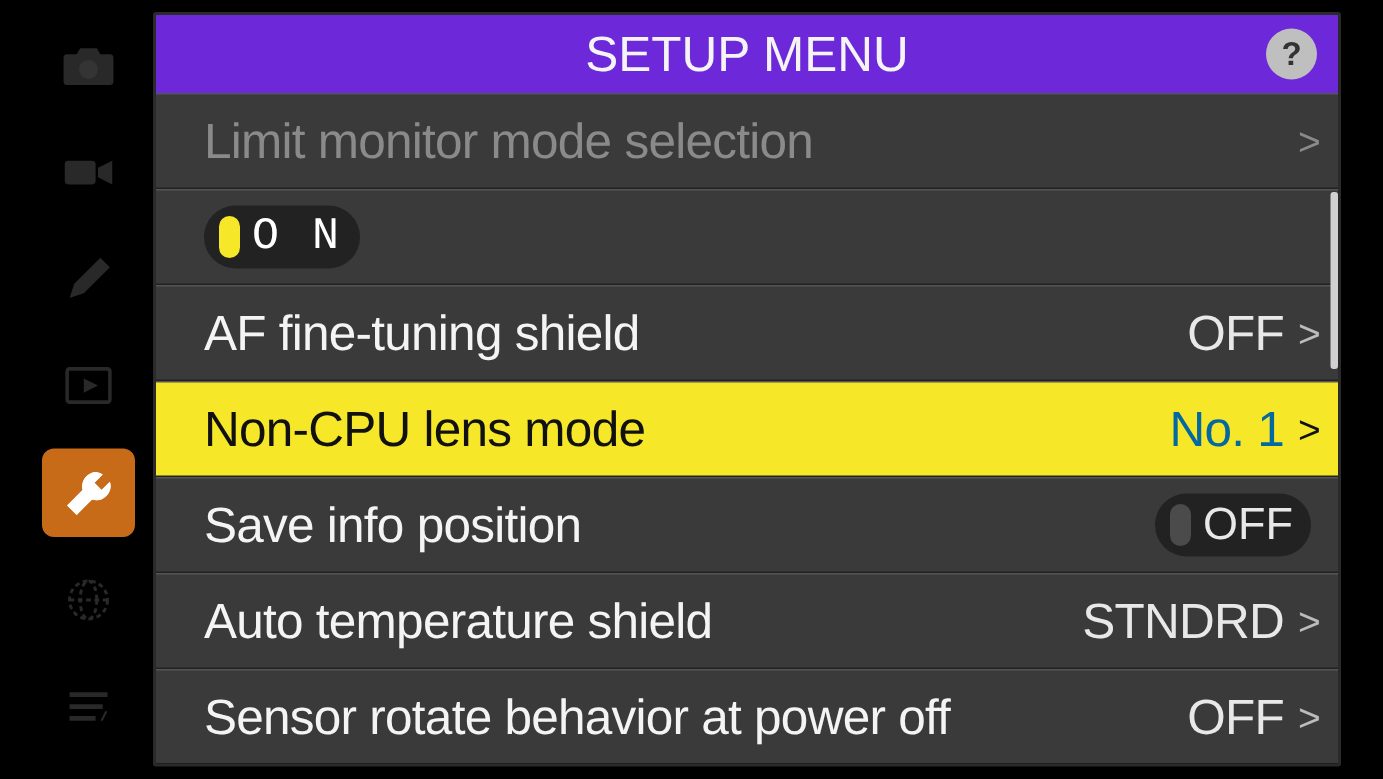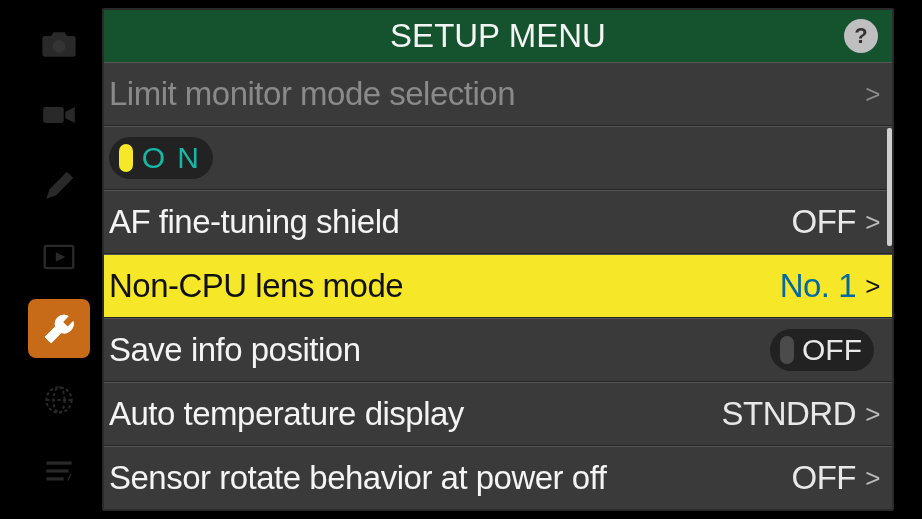--- a/index.html
+++ b/index.html
@@ -10,42 +10,42 @@
   
   .sidebar { width: 74px; flex: 0 0 74px; display: flex; flex-direction: column; padding-top: 6px; gap: 2px; }
   .side-item { width: 62px; height: 60px; margin-bottom: 10px; border-radius: 8px; display: flex; align-items: center; justify-content: center; color: #2e2e2e; cursor: pointer; }
   .side-item svg { width: 38px; height: 38px; display: block; }
   .side-item.active { background: #c76b19; color: #fff; }
   .side-item.active svg { filter: drop-shadow(0 0 0 #fff); }
   .side-item:not(.active) { opacity: 0.9; }
 
   
   .panel { flex: 1; display: flex; flex-direction: column; border: 2px solid #2a2a2a; border-radius: 2px; overflow: hidden; position: relative; }
-  .header { height: 52px; background: #14532d; display: flex; align-items: center; justify-content: center; position: relative; }
+  .header { height: 52px; background: #6d28d9; display: flex; align-items: center; justify-content: center; position: relative; }
   .header-title { font-family: "Arial Narrow", "Helvetica Condensed", sans-serif; font-stretch: condensed; font-size: 33px; letter-spacing: 0px; color: #f4f4f4; font-weight: 500; }
   .help-badge { position: absolute; right: 14px; top: 50%; transform: translateY(-50%); width: 34px; height: 34px; border-radius: 50%; background: #bfbfbf; color: #333; display: flex; align-items: center; justify-content: center; font-size: 22px; font-weight: 700; cursor: pointer; }
 
   .rows { flex: 1; display: flex; flex-direction: column; position: relative; }
-  .row { flex: 1; display: flex; align-items: center; background: #3a3a3a; border-top: 1px solid #555; border-bottom: 1px solid #222; padding: 0 12px 0 5px; font-size: 33px; color: #f4f4f4; cursor: pointer; font-family: "Helvetica Neue", Helvetica, Arial, sans-serif; letter-spacing: -0.5px; }
+  .row { flex: 1; display: flex; align-items: center; background: #3a3a3a; border-top: 1px solid #555; border-bottom: 1px solid #222; padding: 0 12px 0 32px; font-size: 33px; color: #f4f4f4; cursor: pointer; font-family: "Helvetica Neue", Helvetica, Arial, sans-serif; letter-spacing: -0.5px; }
   .row:last-child { border-bottom: none; }
   .row .label { flex: 1; white-space: nowrap; }
   .row .value { font-family: "Arial Narrow", Arial, sans-serif; font-stretch: condensed; font-size: 33px; color: #e8e8e8; letter-spacing: -0.5px; }
   .row .chev { width: 24px; text-align: right; color: #bbb; font-size: 26px; padding-left: 2px; }
   .row.disabled { color: #8a8a8a; cursor: default; }
   .row.disabled .chev { color: #8a8a8a; }
   .row.highlight { background: #f7e729; color: #111; }
   .row.highlight .value { color: #0369a1; }
   .row.highlight .chev { color: #111; }
 
   
   .toggle { display: inline-flex; align-items: center; justify-content: space-between; width: 104px; height: 42px; border-radius: 22px; padding: 0 10px; margin-right: 6px; }
   .toggle .knob { width: 14px; height: 28px; border-radius: 8px; }
   .toggle.on { background: #222; }
   .toggle.on .knob { background: #f7e729; order: 0; }
-  .toggle.on .tlabel { order: 1; color: #14b8a6; font-size: 30px; font-family: Liberation Sans, sans-serif; letter-spacing: 2px; padding-right: 2px; }
+  .toggle.on .tlabel { order: 1; color: #ffffff; font-size: 30px; font-family: Liberation Mono, monospace; letter-spacing: 2px; padding-right: 2px; }
   .toggle.off { background: #222; }
   .toggle.off .knob { background: #4b4b4b; order: 0; }
   .toggle.off .tlabel { order: 1; color: #e8e8e8; font-size: 30px; font-family: "Arial Narrow", Arial, sans-serif; letter-spacing: 0px; padding-right: 2px; }
   .scroll-thumb { position: absolute; right: 0px; top: 118px; width: 5px; height: 118px; background: #d0d0d0; border-radius: 2px; }
 </style>
 </head>
 <body>
 
 <div class="frame">
   <div class="frame-inner">
@@ -130,21 +130,21 @@
 
         <div class="row">
           <div class="label">Save info position</div>
           <div class="toggle off">
             <div class="knob"></div>
             <div class="tlabel">OFF</div>
           </div>
         </div>
 
         <div class="row">
-          <div class="label">Auto temperature display</div>
+          <div class="label">Auto temperature shield</div>
           <div class="value">STNDRD</div>
           <div class="chev">&gt;</div>
         </div>
 
         <div class="row">
           <div class="label">Sensor rotate behavior at power off</div>
           <div class="value">OFF</div>
           <div class="chev">&gt;</div>
         </div>
 

